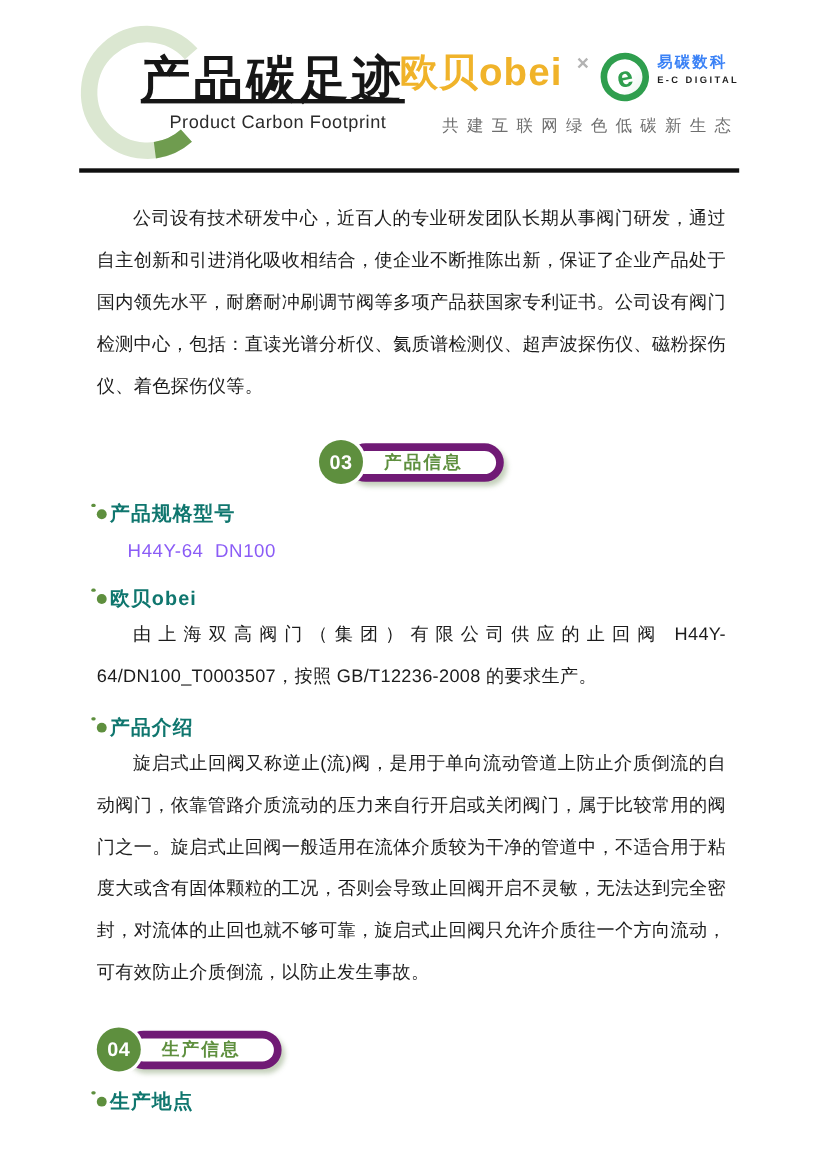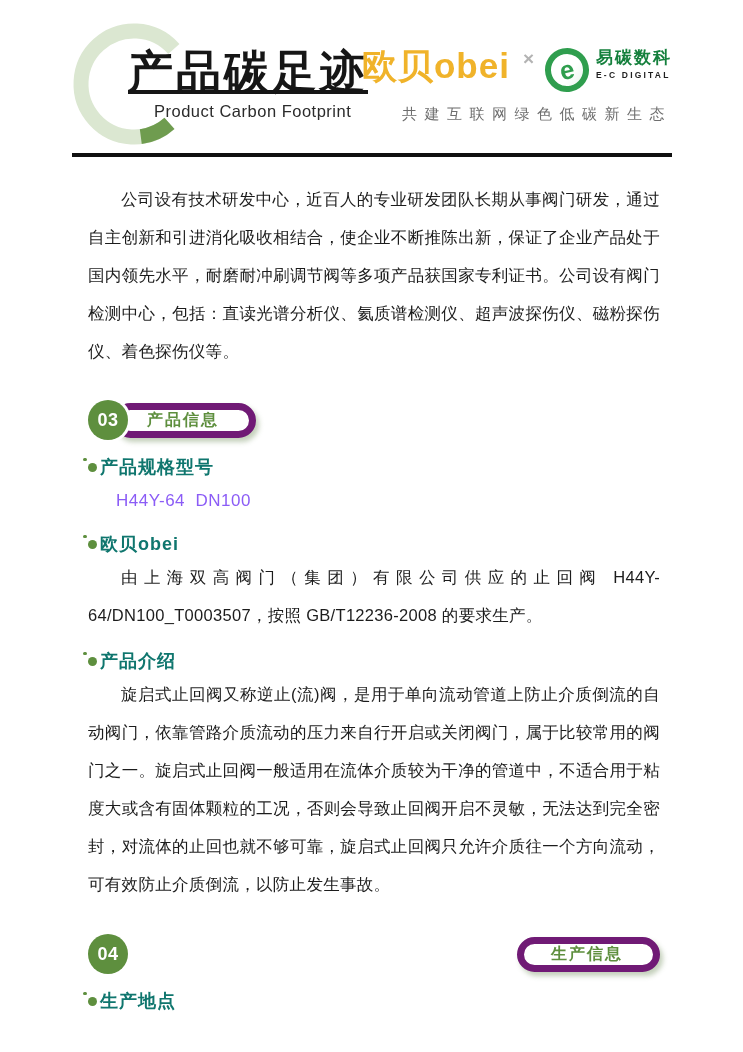--- a/index.html
+++ b/index.html
@@ -70,21 +70,21 @@
     color: #2f9e4e;
     display: flex;
     align-items: center;
     justify-content: center;
     font-size: 26px;
     font-weight: 800;
     transform: rotate(-12deg);
     background: linear-gradient(135deg, #ffffff 60%, #e8f5ec 100%);
   }
   .ec-text { margin-left: 7px; display: flex; flex-direction: column; align-items: flex-start; }
-  .ec-name { font-size: 17px; font-weight: 800; color: #15803d; letter-spacing: 2px; line-height: 1.2; }
+  .ec-name { font-size: 14px; font-weight: 800; color: #3b82f6; letter-spacing: 2px; line-height: 1.2; }
   .ec-sub { font-size: 8.5px; font-weight: 700; color: #1f1f1f; letter-spacing: 2.2px; margin-top: 2px; }
 
   .tagline {
     margin-top: 13px;
     font-size: 15px;
     color: #6e6e6e;
     letter-spacing: 7.5px;
     white-space: nowrap;
     text-align: right;
   }
@@ -144,22 +144,22 @@
     border-radius: 18px;
     display: flex;
     align-items: center;
     font-size: 16px;
     font-weight: 800;
     color: #5e8f3e;
     letter-spacing: 2px;
     box-shadow: 3px 4px 5px rgba(125, 150, 105, 0.45);
     z-index: 1;
   }
-  .badge-03 { margin-top: 30px; }
-  .badge-04 { margin-top: 31px; justify-content: space-between; }
+  .badge-03 { margin-top: 30px; justify-content: center; }
+  .badge-04 { margin-top: 31px; }
 
   .sub-heading {
     display: flex;
     align-items: center;
     margin-top: 15px;
     color: #0f766e;
     font-size: 18px;
     font-weight: 800;
     letter-spacing: 1px;
     line-height: 24px;

